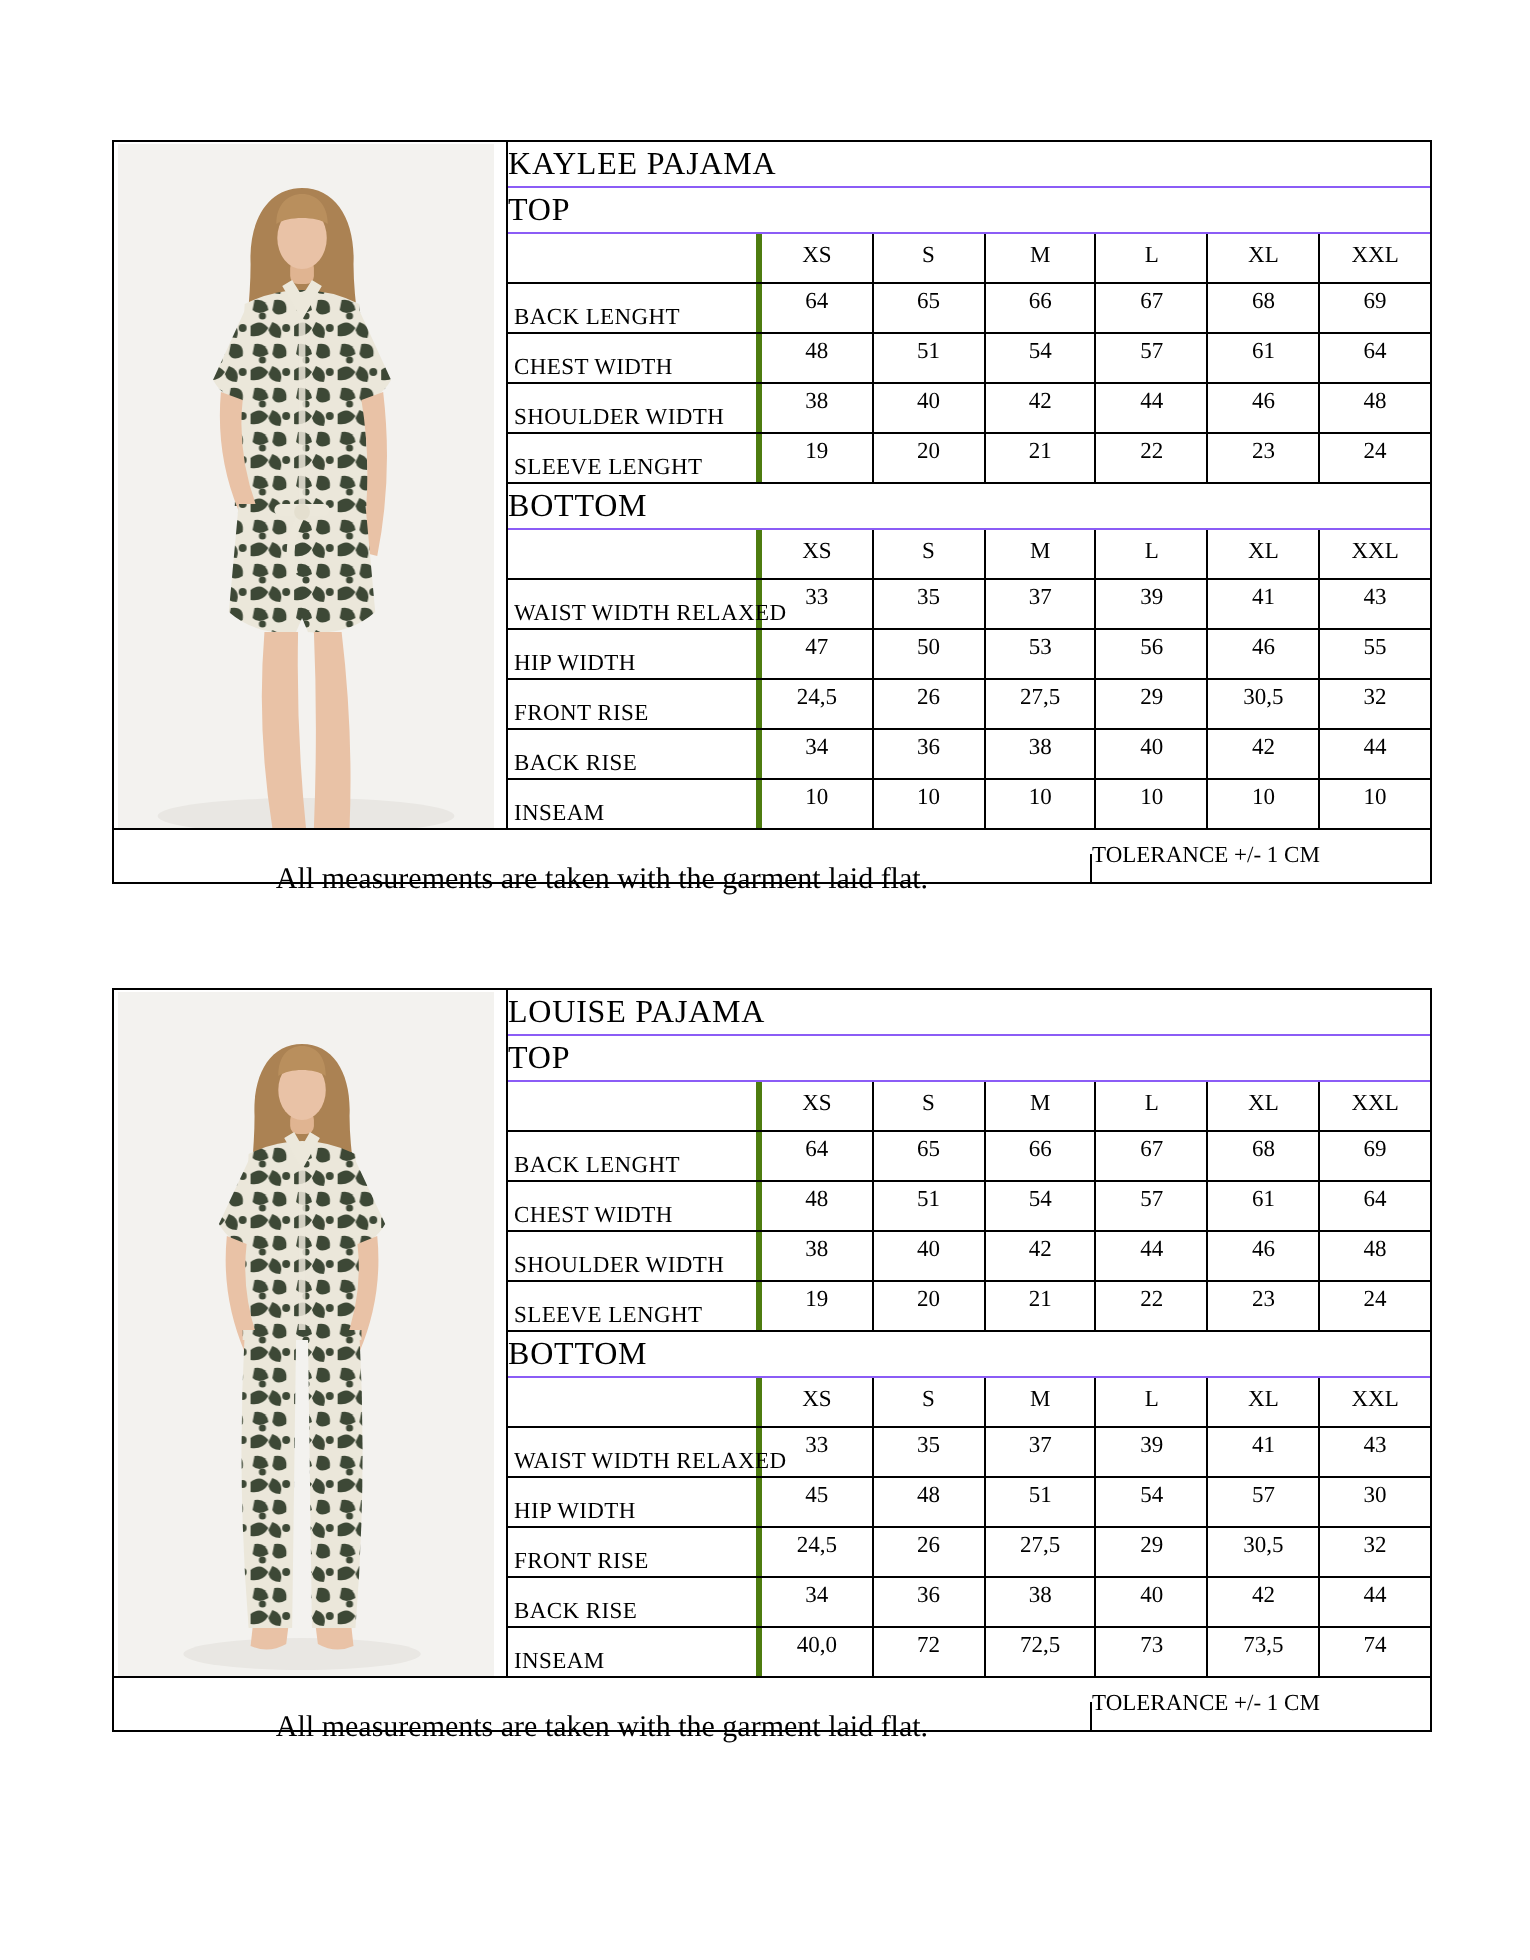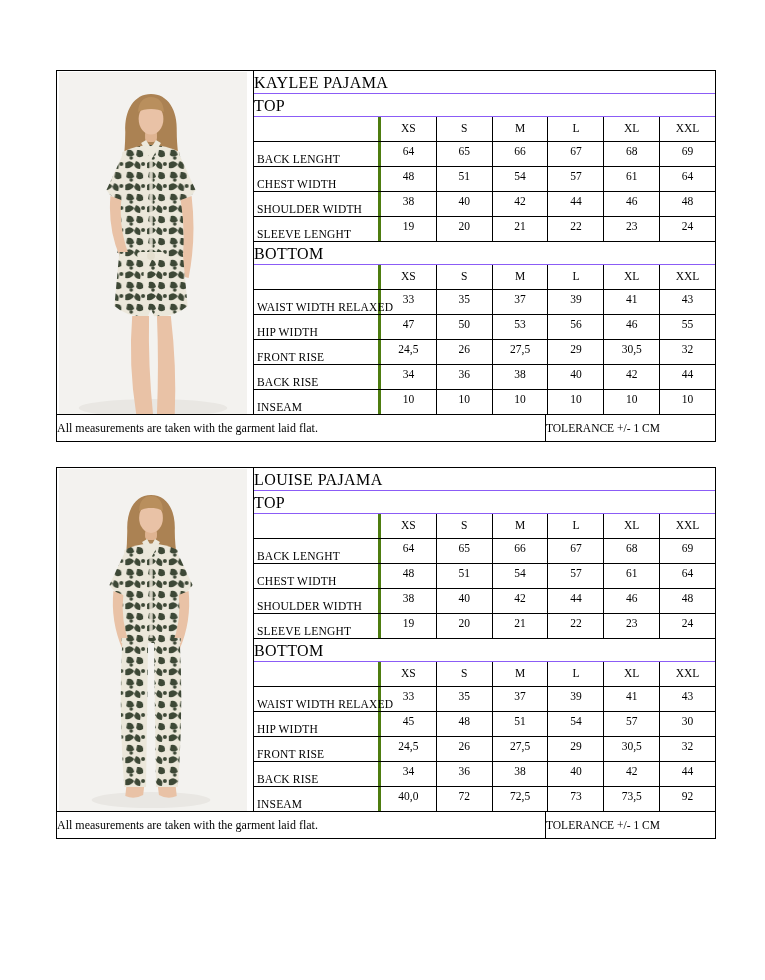--- a/index.html
+++ b/index.html
@@ -5,21 +5,21 @@
   html,body{margin:0;padding:0;}
   body{
     width:765px;height:980px;background:#ffffff;position:relative;
     font-family:"Liberation Serif", serif;color:#000;
   }
   .size-chart{
     position:absolute;left:56px;width:658px;
     border:1px solid #000;background:#fff;box-sizing:content-box;
   }
   #chart-0{top:70px;}
-  #chart-1{top:467px;}
+  #chart-1{top:494px;}
   .chart-body{display:flex;border-bottom:1px solid #000;}
   .photo-cell{
     width:197px;border-right:1px solid #000;box-sizing:border-box;
     padding:1px 6px 0 2px;
   }
   .photo-cell svg{display:block;width:100%;height:342px;}
   .measure{flex:1;display:flex;flex-direction:column;min-width:0;}
   .title-row,.section-row{
     height:22px;line-height:23px;text-align:left;font-size:16px;
     letter-spacing:0.4px;border-bottom:1px solid #8b5cf6;
@@ -33,21 +33,21 @@
   }
   .cell{
     flex:1;border-right:1px solid #000;text-align:center;
     font-size:11.5px;padding-top:3px;box-sizing:border-box;
   }
   .grid-row .cell:last-child{border-right:none;}
   .grid-row.header .cell{padding-top:5px;}
   .chart-footer{display:flex;height:26px;}
   .foot-note{
     width:489px;border-right:1px solid #000;box-sizing:border-box;
-    line-height:26px;font-size:12px;
+    text-align:center;line-height:26px;font-size:15px;margin-top:12px;
   }
   .tolerance{flex:1;text-align:left;line-height:26px;font-size:11.5px;}
 </style>
 </head>
 <body>
 
 <div class="size-chart" id="chart-0">
   <div class="chart-body">
     <div class="photo-cell">
       <svg viewBox="0 0 190 342" preserveAspectRatio="none">
@@ -340,21 +340,21 @@
         <div class="cell">42</div>
         <div class="cell">44</div>
       </div>
       <div class="grid-row">
         <div class="lbl">INSEAM</div>
         <div class="cell">40,0</div>
         <div class="cell">72</div>
         <div class="cell">72,5</div>
         <div class="cell">73</div>
         <div class="cell">73,5</div>
-        <div class="cell">92</div>
+        <div class="cell">74</div>
       </div>
     </div>
   </div>
   <div class="chart-footer">
     <div class="foot-note">All measurements are taken with the garment laid flat.</div>
     <div class="tolerance">TOLERANCE +/- 1 CM</div>
   </div>
 </div>
 
 </body></html>

